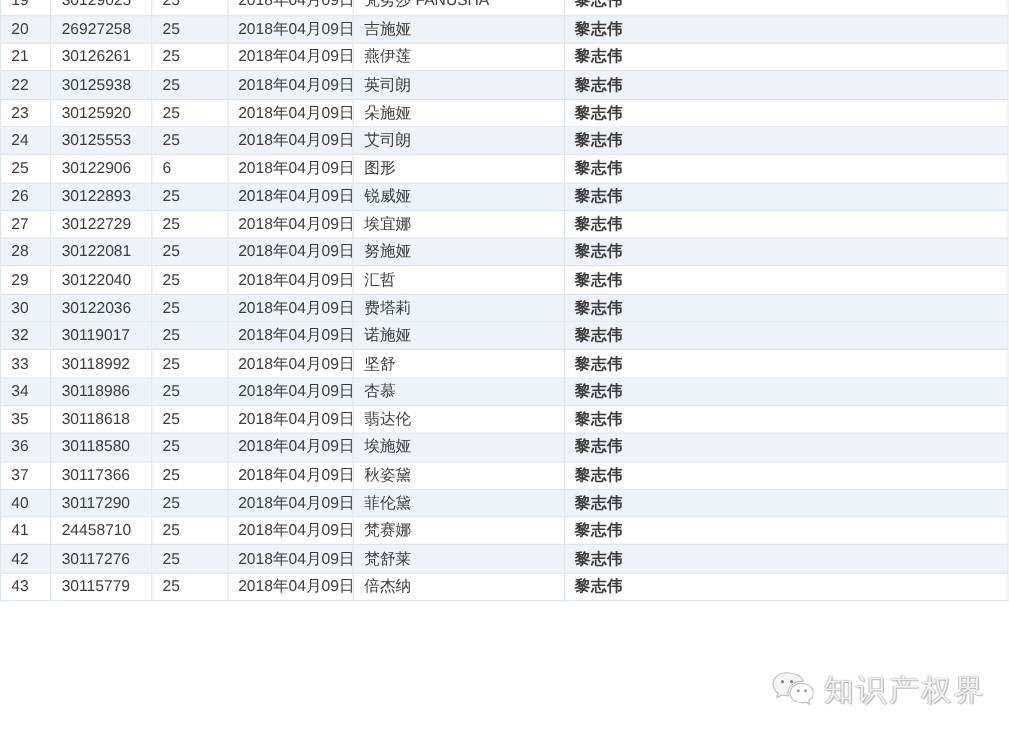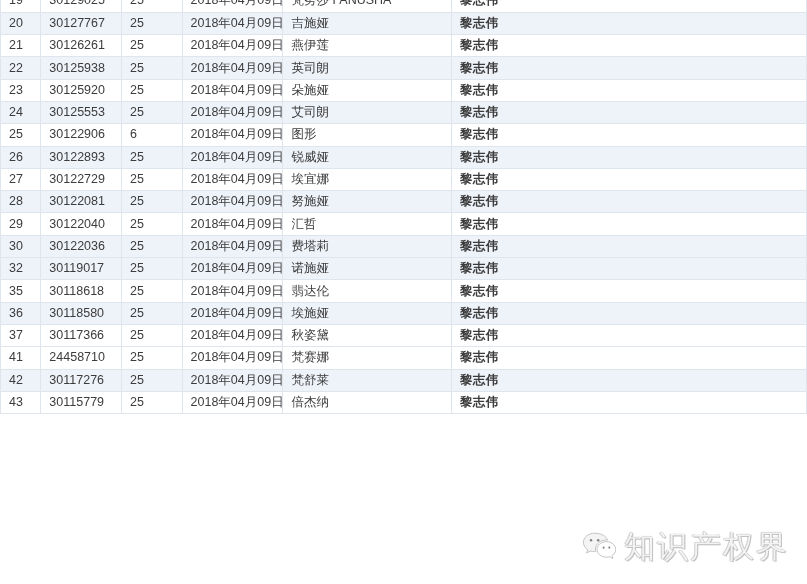--- a/index.html
+++ b/index.html
@@ -111,21 +111,21 @@
     opacity: 0.92;
   }
   .watermark .wm-logo {
     width: 34px;
     height: 30px;
     position: relative;
     display: block;
   }
   .watermark .wm-text {
     font-family: "Liberation Serif", "DejaVu Serif", serif;
-    font-size: 31px;
+    font-size: 24px;
     color: #f2f2f2;
     text-shadow:
       0 0 1px rgba(120,120,120,0.9),
       1px 1px 0 rgba(150,150,150,0.55),
       -1px 0 0 rgba(150,150,150,0.35);
     letter-spacing: 2px;
     font-weight: 500;
     white-space: nowrap;
   }
 </style>
@@ -149,21 +149,21 @@
             <tr class="row-odd">
               <td class="idx-cell">19</td>
               <td class="link-cell">30129025</td>
               <td class="class-cell">25</td>
               <td class="date-cell">2018年04月09日</td>
               <td class="name-cell">梵努莎 FANUSHA</td>
               <td class="agent-cell">黎志伟</td>
             </tr>
             <tr class="row-even">
               <td class="idx-cell">20</td>
-              <td class="link-cell">30127767</td>
+              <td class="link-cell">26927258</td>
               <td class="class-cell">25</td>
               <td class="date-cell">2018年04月09日</td>
               <td class="name-cell">吉施娅</td>
               <td class="agent-cell">黎志伟</td>
             </tr>
             <tr class="row-odd">
               <td class="idx-cell">21</td>
               <td class="link-cell">30126261</td>
               <td class="class-cell">25</td>
               <td class="date-cell">2018年04月09日</td>
@@ -244,20 +244,36 @@
             </tr>
             <tr class="row-even">
               <td class="idx-cell">32</td>
               <td class="link-cell">30119017</td>
               <td class="class-cell">25</td>
               <td class="date-cell">2018年04月09日</td>
               <td class="name-cell">诺施娅</td>
               <td class="agent-cell">黎志伟</td>
             </tr>
             <tr class="row-odd">
+              <td class="idx-cell">33</td>
+              <td class="link-cell">30118992</td>
+              <td class="class-cell">25</td>
+              <td class="date-cell">2018年04月09日</td>
+              <td class="name-cell">坚舒</td>
+              <td class="agent-cell">黎志伟</td>
+            </tr>
+            <tr class="row-even">
+              <td class="idx-cell">34</td>
+              <td class="link-cell">30118986</td>
+              <td class="class-cell">25</td>
+              <td class="date-cell">2018年04月09日</td>
+              <td class="name-cell">杏慕</td>
+              <td class="agent-cell">黎志伟</td>
+            </tr>
+            <tr class="row-odd">
               <td class="idx-cell">35</td>
               <td class="link-cell">30118618</td>
               <td class="class-cell">25</td>
               <td class="date-cell">2018年04月09日</td>
               <td class="name-cell">翡达伦</td>
               <td class="agent-cell">黎志伟</td>
             </tr>
             <tr class="row-even">
               <td class="idx-cell">36</td>
               <td class="link-cell">30118580</td>
@@ -265,20 +281,28 @@
               <td class="date-cell">2018年04月09日</td>
               <td class="name-cell">埃施娅</td>
               <td class="agent-cell">黎志伟</td>
             </tr>
             <tr class="row-odd">
               <td class="idx-cell">37</td>
               <td class="link-cell">30117366</td>
               <td class="class-cell">25</td>
               <td class="date-cell">2018年04月09日</td>
               <td class="name-cell">秋姿黛</td>
+              <td class="agent-cell">黎志伟</td>
+            </tr>
+            <tr class="row-even">
+              <td class="idx-cell">40</td>
+              <td class="link-cell">30117290</td>
+              <td class="class-cell">25</td>
+              <td class="date-cell">2018年04月09日</td>
+              <td class="name-cell">菲伦黛</td>
               <td class="agent-cell">黎志伟</td>
             </tr>
             <tr class="row-odd">
               <td class="idx-cell">41</td>
               <td class="link-cell">24458710</td>
               <td class="class-cell">25</td>
               <td class="date-cell">2018年04月09日</td>
               <td class="name-cell">梵赛娜</td>
               <td class="agent-cell">黎志伟</td>
             </tr>

